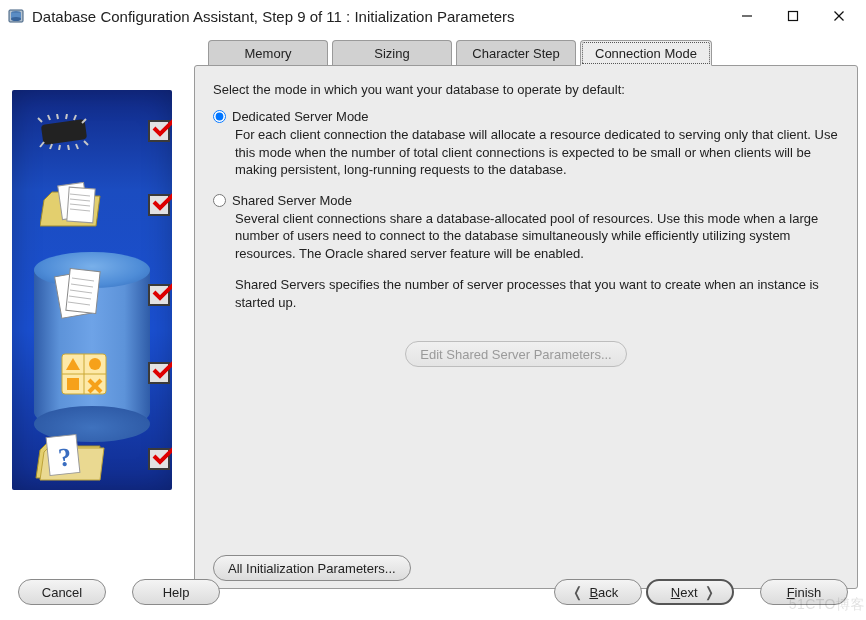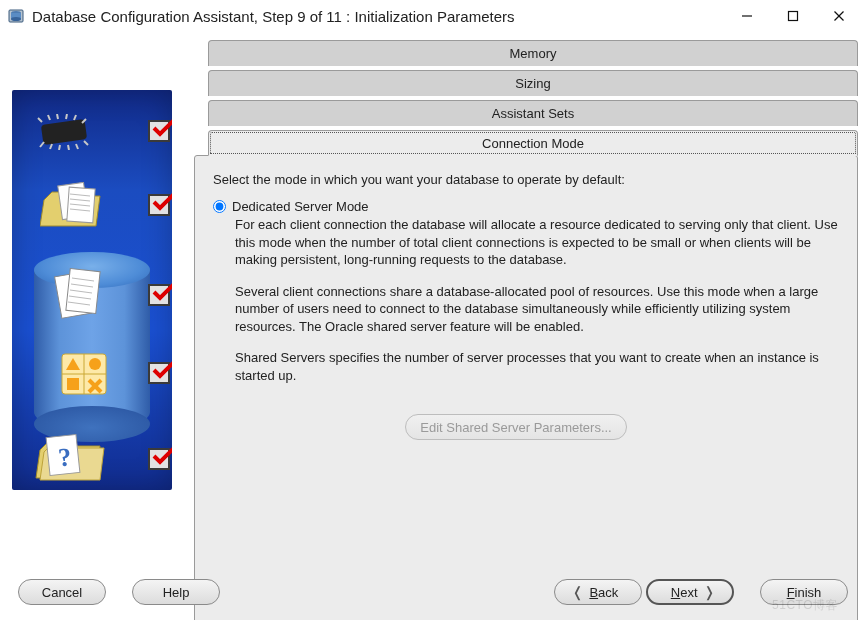--- a/index.html
+++ b/index.html
@@ -93,21 +93,20 @@
     position: absolute; left: 2px; top: -6px;
   }
 
   
   .main-pane { flex: 1; position: relative; }
 
   .tabs {
     display: flex;
     margin-left: 14px;
     gap: 4px;
-    flex-direction: column;
   }
   .tab {
     height: 26px;
     padding: 0 14px;
     background: #d1d1d1;
     border: 1px solid #9a9a9a;
     border-bottom: none;
     border-radius: 4px 4px 0 0;
     display: flex; align-items: center;
     font-size: 13px;
@@ -230,22 +229,22 @@
   .btn.back { padding-left: 8px; }
   .btn.next {
     border-width: 2px;
     border-color: #555;
     padding-right: 8px;
   }
   .chev { font-size: 14px; color: #555; }
 
   .watermark {
     position: absolute;
-    right: 28px; bottom: 6px;
-    font-size: 12px;
+    right: 1px; bottom: 6px;
+    font-size: 14px;
     color: rgba(0,0,0,0.12);
     letter-spacing: 0.5px;
   }
 </style>
 </head>
 <body>
 
 <div class="titlebar">
   <span class="app-icon">
     <svg viewBox="0 0 16 16">
@@ -383,34 +382,38 @@
             </svg></span>
         </div>
 
     </div>
   </div>
 
   <div class="main-pane">
     <div class="tabs">
       <div class="tab">Memory</div>
       <div class="tab">Sizing</div>
-      <div class="tab">Assistant Sets</div>
+      <div class="tab">Character Step</div>
       <div class="tab active">Connection Mode</div>
     </div>
 
     <div class="panel">
       <div class="inner-scroll">
         <div class="intro">Select the mode in which you want your database to operate by default:</div>
 
         <div class="radio-row">
           <input type="radio" name="mode" checked="" style="">
           <span>Dedicated Server Mode</span>
         </div>
         <div class="desc">For each client connection the database will allocate a resource dedicated to serving only that client.  Use this mode when the number of total client connections is expected to be small or when clients will be making persistent, long-running requests to the database.</div>
 
+        <div class="radio-row">
+          <input type="radio" name="mode" style="">
+          <span>Shared Server Mode</span>
+        </div>
         <div class="desc">Several client connections share a database-allocated pool of resources.  Use this mode when a large number of users need to connect to the database simultaneously while efficiently utilizing system resources.  The Oracle shared server feature will be enabled.</div>
         <div class="para">Shared Servers specifies the number of server processes that you want to create when an instance is started up.</div>
 
 
         <div class="edit-row">
           <span class="btn disabled">Edit Shared Server Parameters...</span>
         </div>
       </div>
 
       <div class="all-params">

